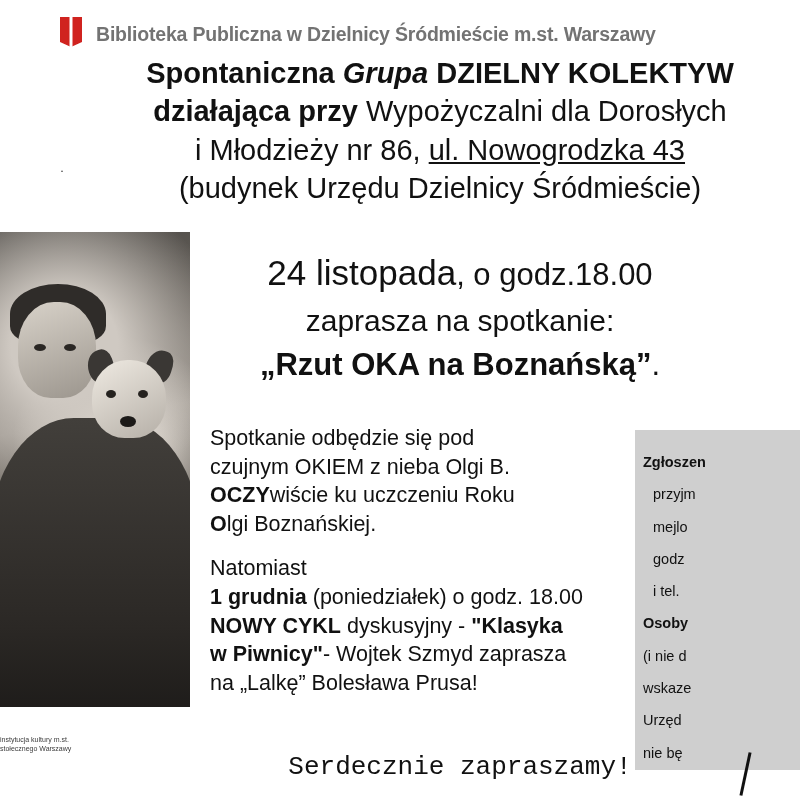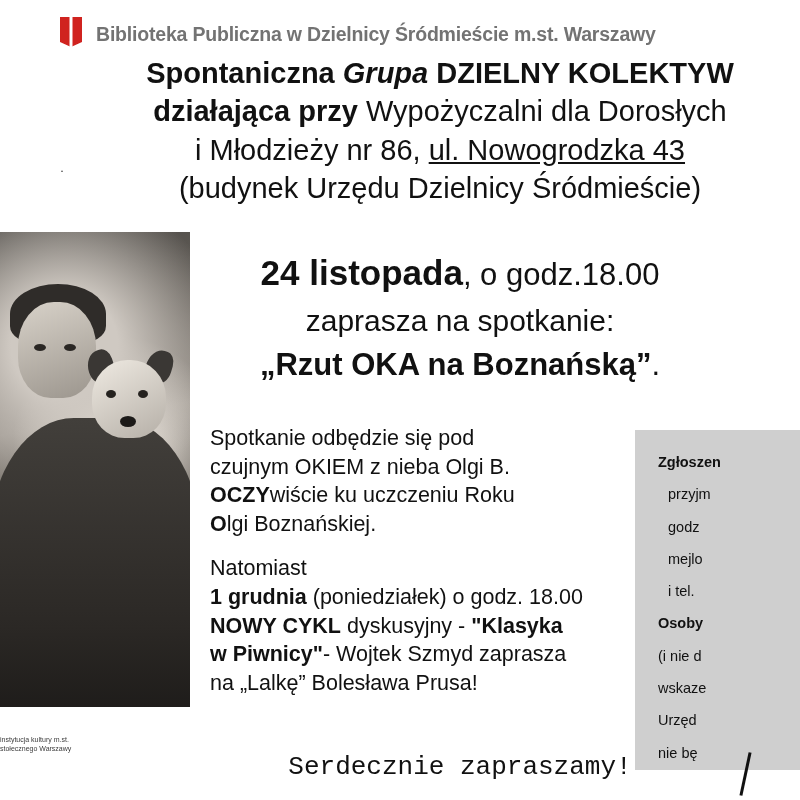--- a/index.html
+++ b/index.html
@@ -94,21 +94,21 @@
     width: 560px;
     text-align: center;
   }
   .invite .date-line {
     font-size: 31px;
     line-height: 1.45;
     white-space: nowrap;
   }
   .invite .date-line .big {
     font-size: 35px;
-    font-weight: bold;
+    font-weight: normal;
   }
   .invite .invite-line {
     font-size: 30px;
     line-height: 1.45;
   }
   .invite .title-line {
     font-size: 31px;
     font-weight: bold;
     line-height: 1.5;
   }
@@ -276,21 +276,21 @@
   }
 
   
   .side-panel {
     position: absolute;
     right: 0;
     top: 430px;
     width: 165px;
     height: 340px;
     background: #cfcfcf;
-    padding: 22px 12px 12px 23px;
+    padding: 22px 12px 12px 8px;
     box-sizing: border-box;
     overflow: hidden;
   }
   .side-panel p {
     margin: 0 0 12px 0;
     font-size: 14.5px;
     line-height: 1.4;
     white-space: nowrap;
   }
   .side-panel .indent { padding-left: 10px; }
@@ -381,22 +381,22 @@
     <span class="b"> w Piwnicy"</span><span>- Wojtek Szmyd zaprasza</span><br>
     <span>na „Lalkę” Bolesława Prusa!</span>
   </p>
 </div>
 
 <div class="closing">Serdecznie zapraszamy!</div>
 
 <div class="side-panel">
   <p class="b">Zgłoszen</p>
   <p class="indent">przyjm</p>
+  <p class="indent">mejlo</p>
   <p class="indent">godz</p>
-  <p class="indent">mejlo</p>
   <p class="indent">i  tel. </p>
   <p class="b">Osoby</p>
   <p>(i nie d</p>
   <p>wskaze</p>
   <p>Urzęd</p>
   <p>nie bę</p>
 </div>
 
 <div class="corner-mark">
     <span></span>

